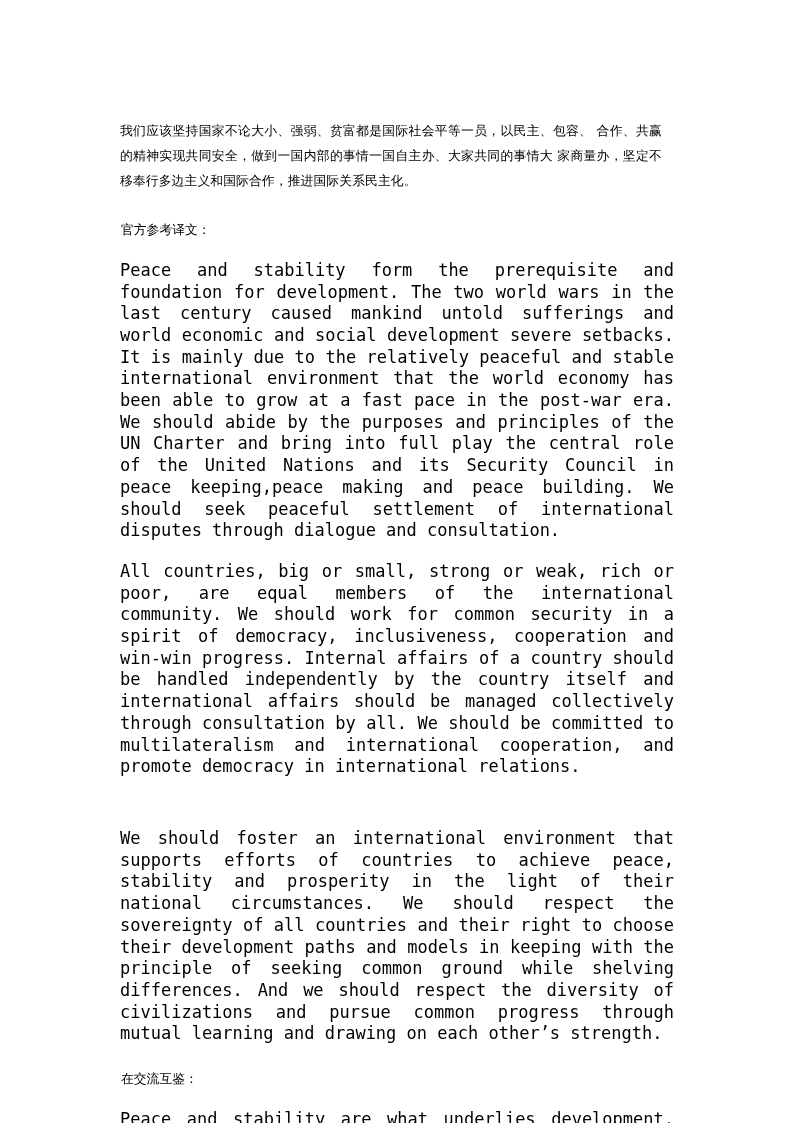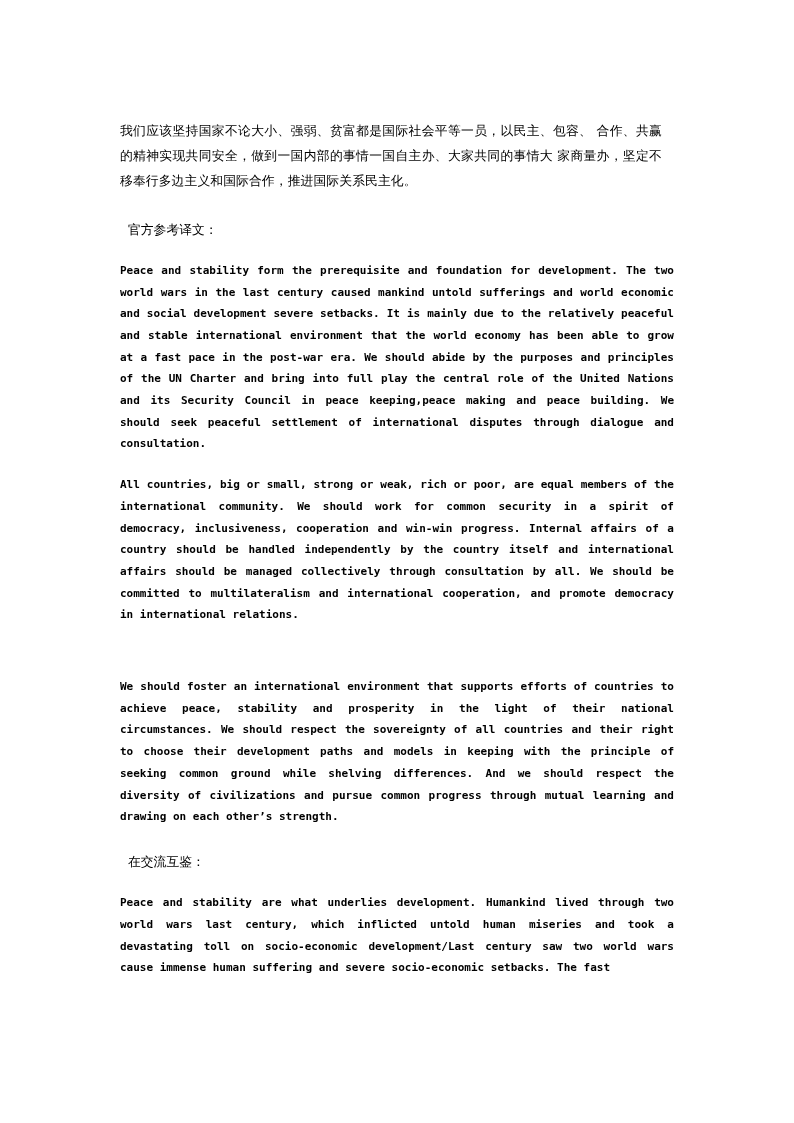--- a/index.html
+++ b/index.html
@@ -34,34 +34,33 @@
     text-justify: inter-character;
     margin: 0 12px 23px 0;
     color: #000000;
     letter-spacing: 0.1px;
   }
   
   .cn-heading {
     font-family: "DejaVu Sans", sans-serif;
     font-size: 12.8px;
     line-height: 25.2px;
-    margin: 0 0 18px 8px;
+    margin: 0 0 18px 1px;
     color: #000000;
   }
   
   .en-para {
     font-family: "DejaVu Sans Mono", monospace;
-    font-size: 11px;
+    font-size: 17px;
     line-height: 21.7px;
     text-align: justify;
     text-align-last: left;
     margin: 0 0 21px 0;
     color: #000000;
     word-spacing: 0px;
-    font-weight: bold;
   }
   .en-para.extra-gap-after {
     margin-bottom: 50px;
   }
   .en-para.tight-after {
     margin-bottom: 19px;
   }
   .heading-after-en {
     margin-top: 21px;
   }

